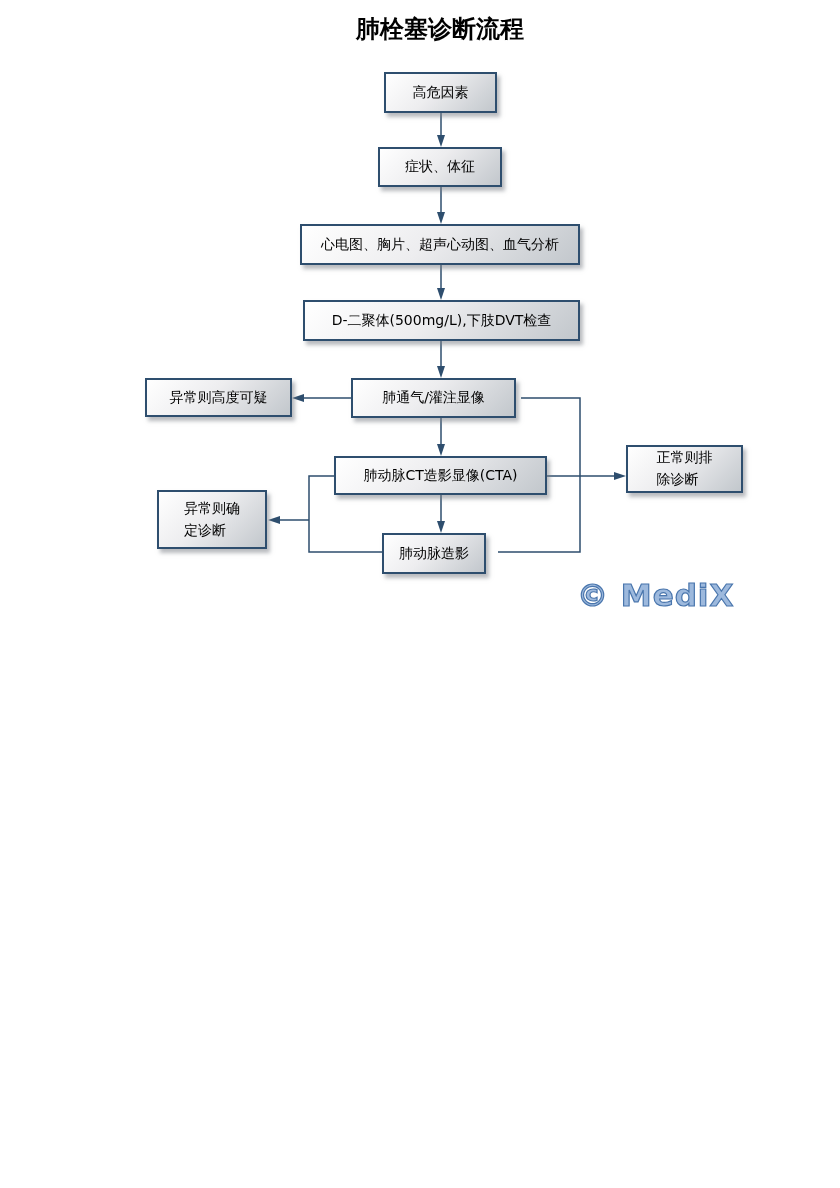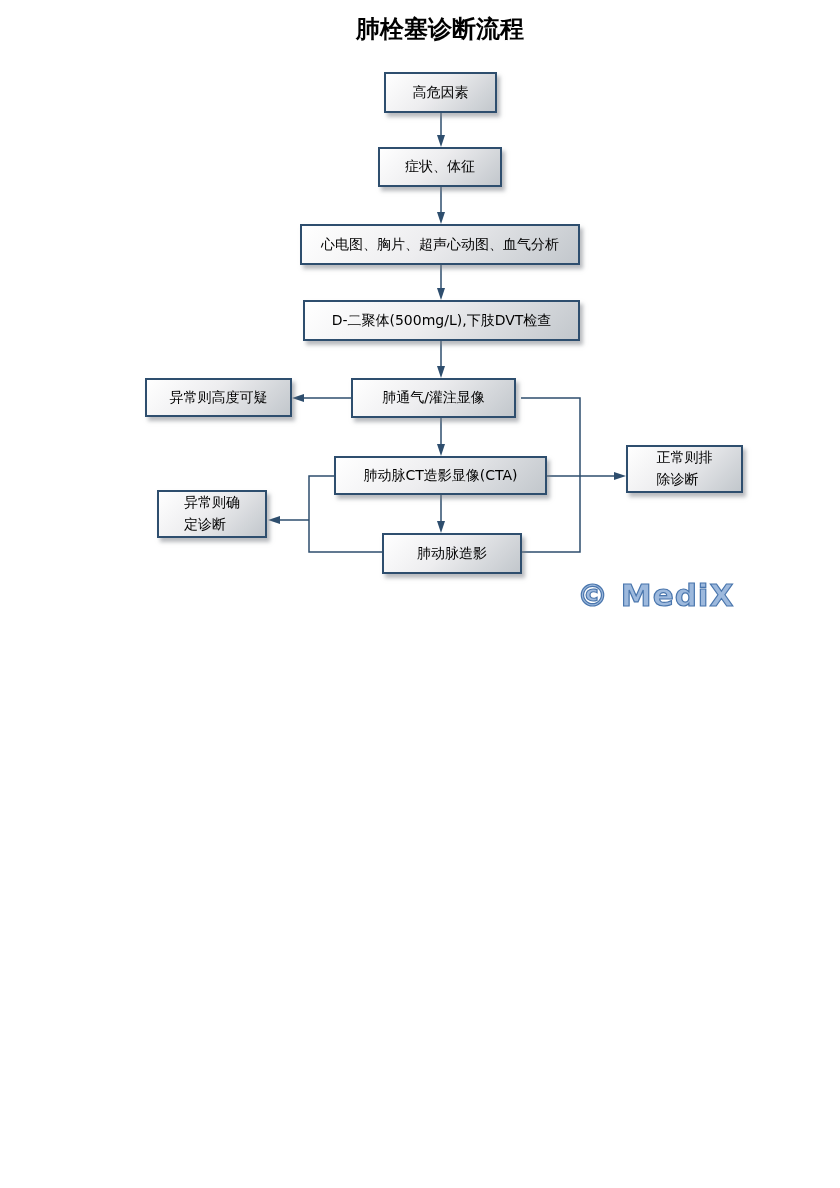--- a/index.html
+++ b/index.html
@@ -133,24 +133,24 @@
 
   <div class="node" style="left:145px;top:378px;width:147px;height:39px">
     <span class="lbl">异常则高度可疑</span>
   </div>
 
   <div class="node wrap" style="left:626px;top:445px;width:117px;height:48px">
     <span class="lbl">正常则排
 除诊断</span>
   </div>
 
-  <div class="node wrap" style="left:157px;top:490px;width:110px;height:48px">
+  <div class="node wrap" style="left:157px;top:490px;width:110px;height:59px">
     <span class="lbl">异常则确
 定诊断</span>
   </div>
 
-  <div class="node" style="left:382px;top:533px;width:140px;height:41px">
+  <div class="node" style="left:382px;top:533px;width:104px;height:41px">
     <span class="lbl">肺动脉造影</span>
   </div>
 
   <div class="watermark">© MediX</div>
 
 </div>
 
 </body></html>

